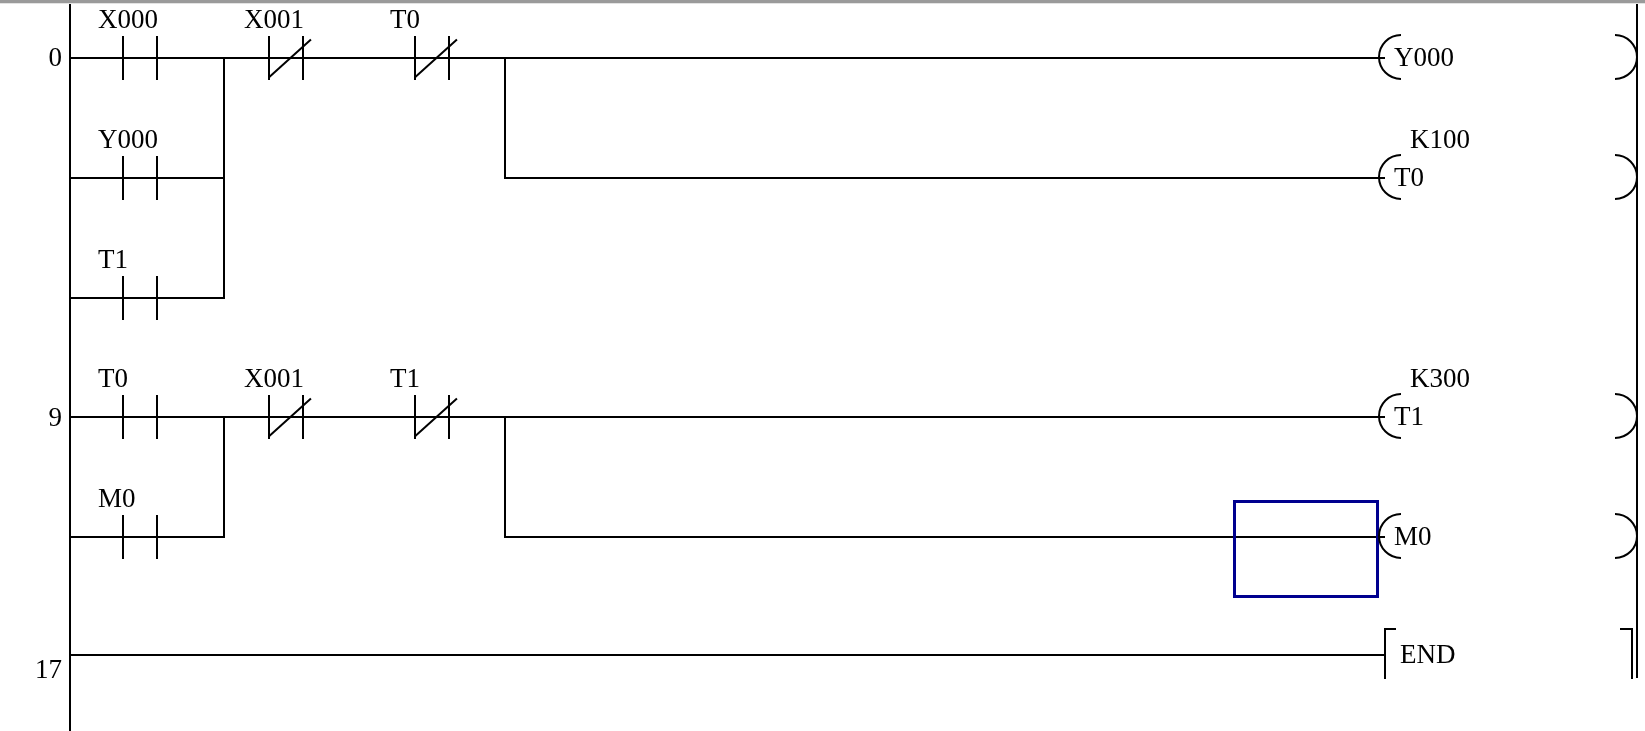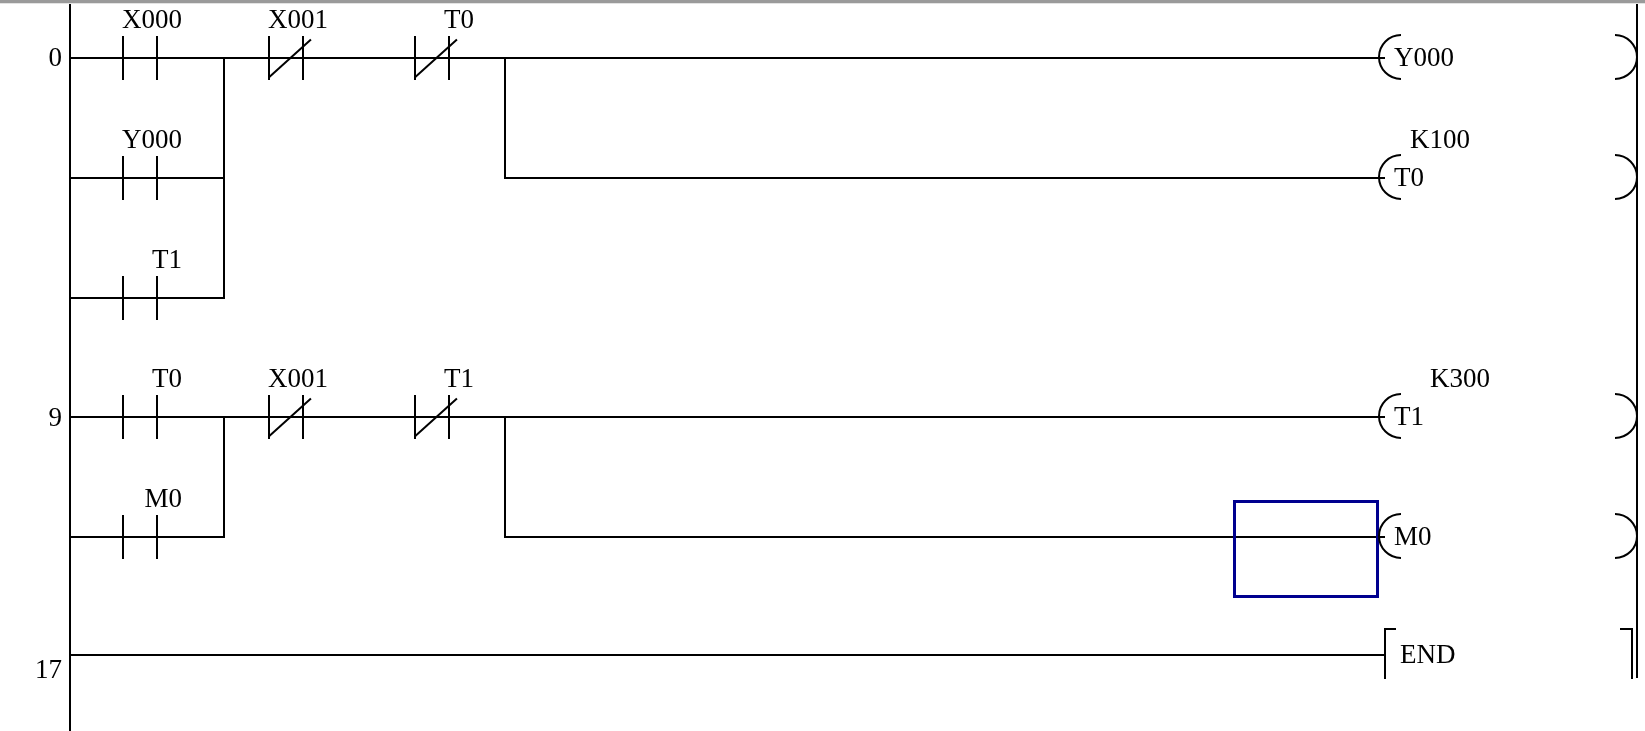--- a/index.html
+++ b/index.html
@@ -57,21 +57,21 @@
     text-align: right;
     white-space: nowrap;
   }
 
   
   .dev-label {
     position: absolute;
     font-size: 27px;
     color: #000000;
     line-height: 1;
-    text-align: right;
+    text-align: left;
     white-space: nowrap;
   }
 
   
   .contact {
     position: absolute;
   }
   .contact .bar {
     position: absolute;
     top: 0;
@@ -222,21 +222,21 @@
       <div class="slash"></div>
   </div>
 
   <div class="dev-label" style="left:390px; top:365px; width:84px;">T1</div>
   <div class="contact" style="left:414px; top:395px; width:36px; height:44px;">
     <div class="bar bar-l"></div>
       <div class="bar bar-r"></div>
       <div class="slash"></div>
   </div>
 
-  <div class="dev-label" style="left:1410px; top:365px; width:100px; text-align:center;">K300</div>
+  <div class="dev-label" style="left:1410px; top:365px; width:100px; text-align:left;">K300</div>
   <svg class="coil-arc" style="left:1381px; top:392px;" width="22" height="48" viewBox="0 0 22 48">
     <path d="M20 2 A 22 22 0 0 0 20 46" fill="none" stroke="#000" stroke-width="2"></path>
   </svg>
   <div class="dev-label" style="left:1394px; top:403px; width:90px; text-align:left;">T1</div>
   <svg class="coil-arc" style="left:1613px; top:392px;" width="24" height="48" viewBox="0 0 24 48">
     <path d="M2 2 A 22 22 0 0 1 2 46" fill="none" stroke="#000" stroke-width="2"></path>
   </svg>
 
   <div class="cursor-box" style="left:1233px; top:500px; width:146px; height:98px;"></div>
 

